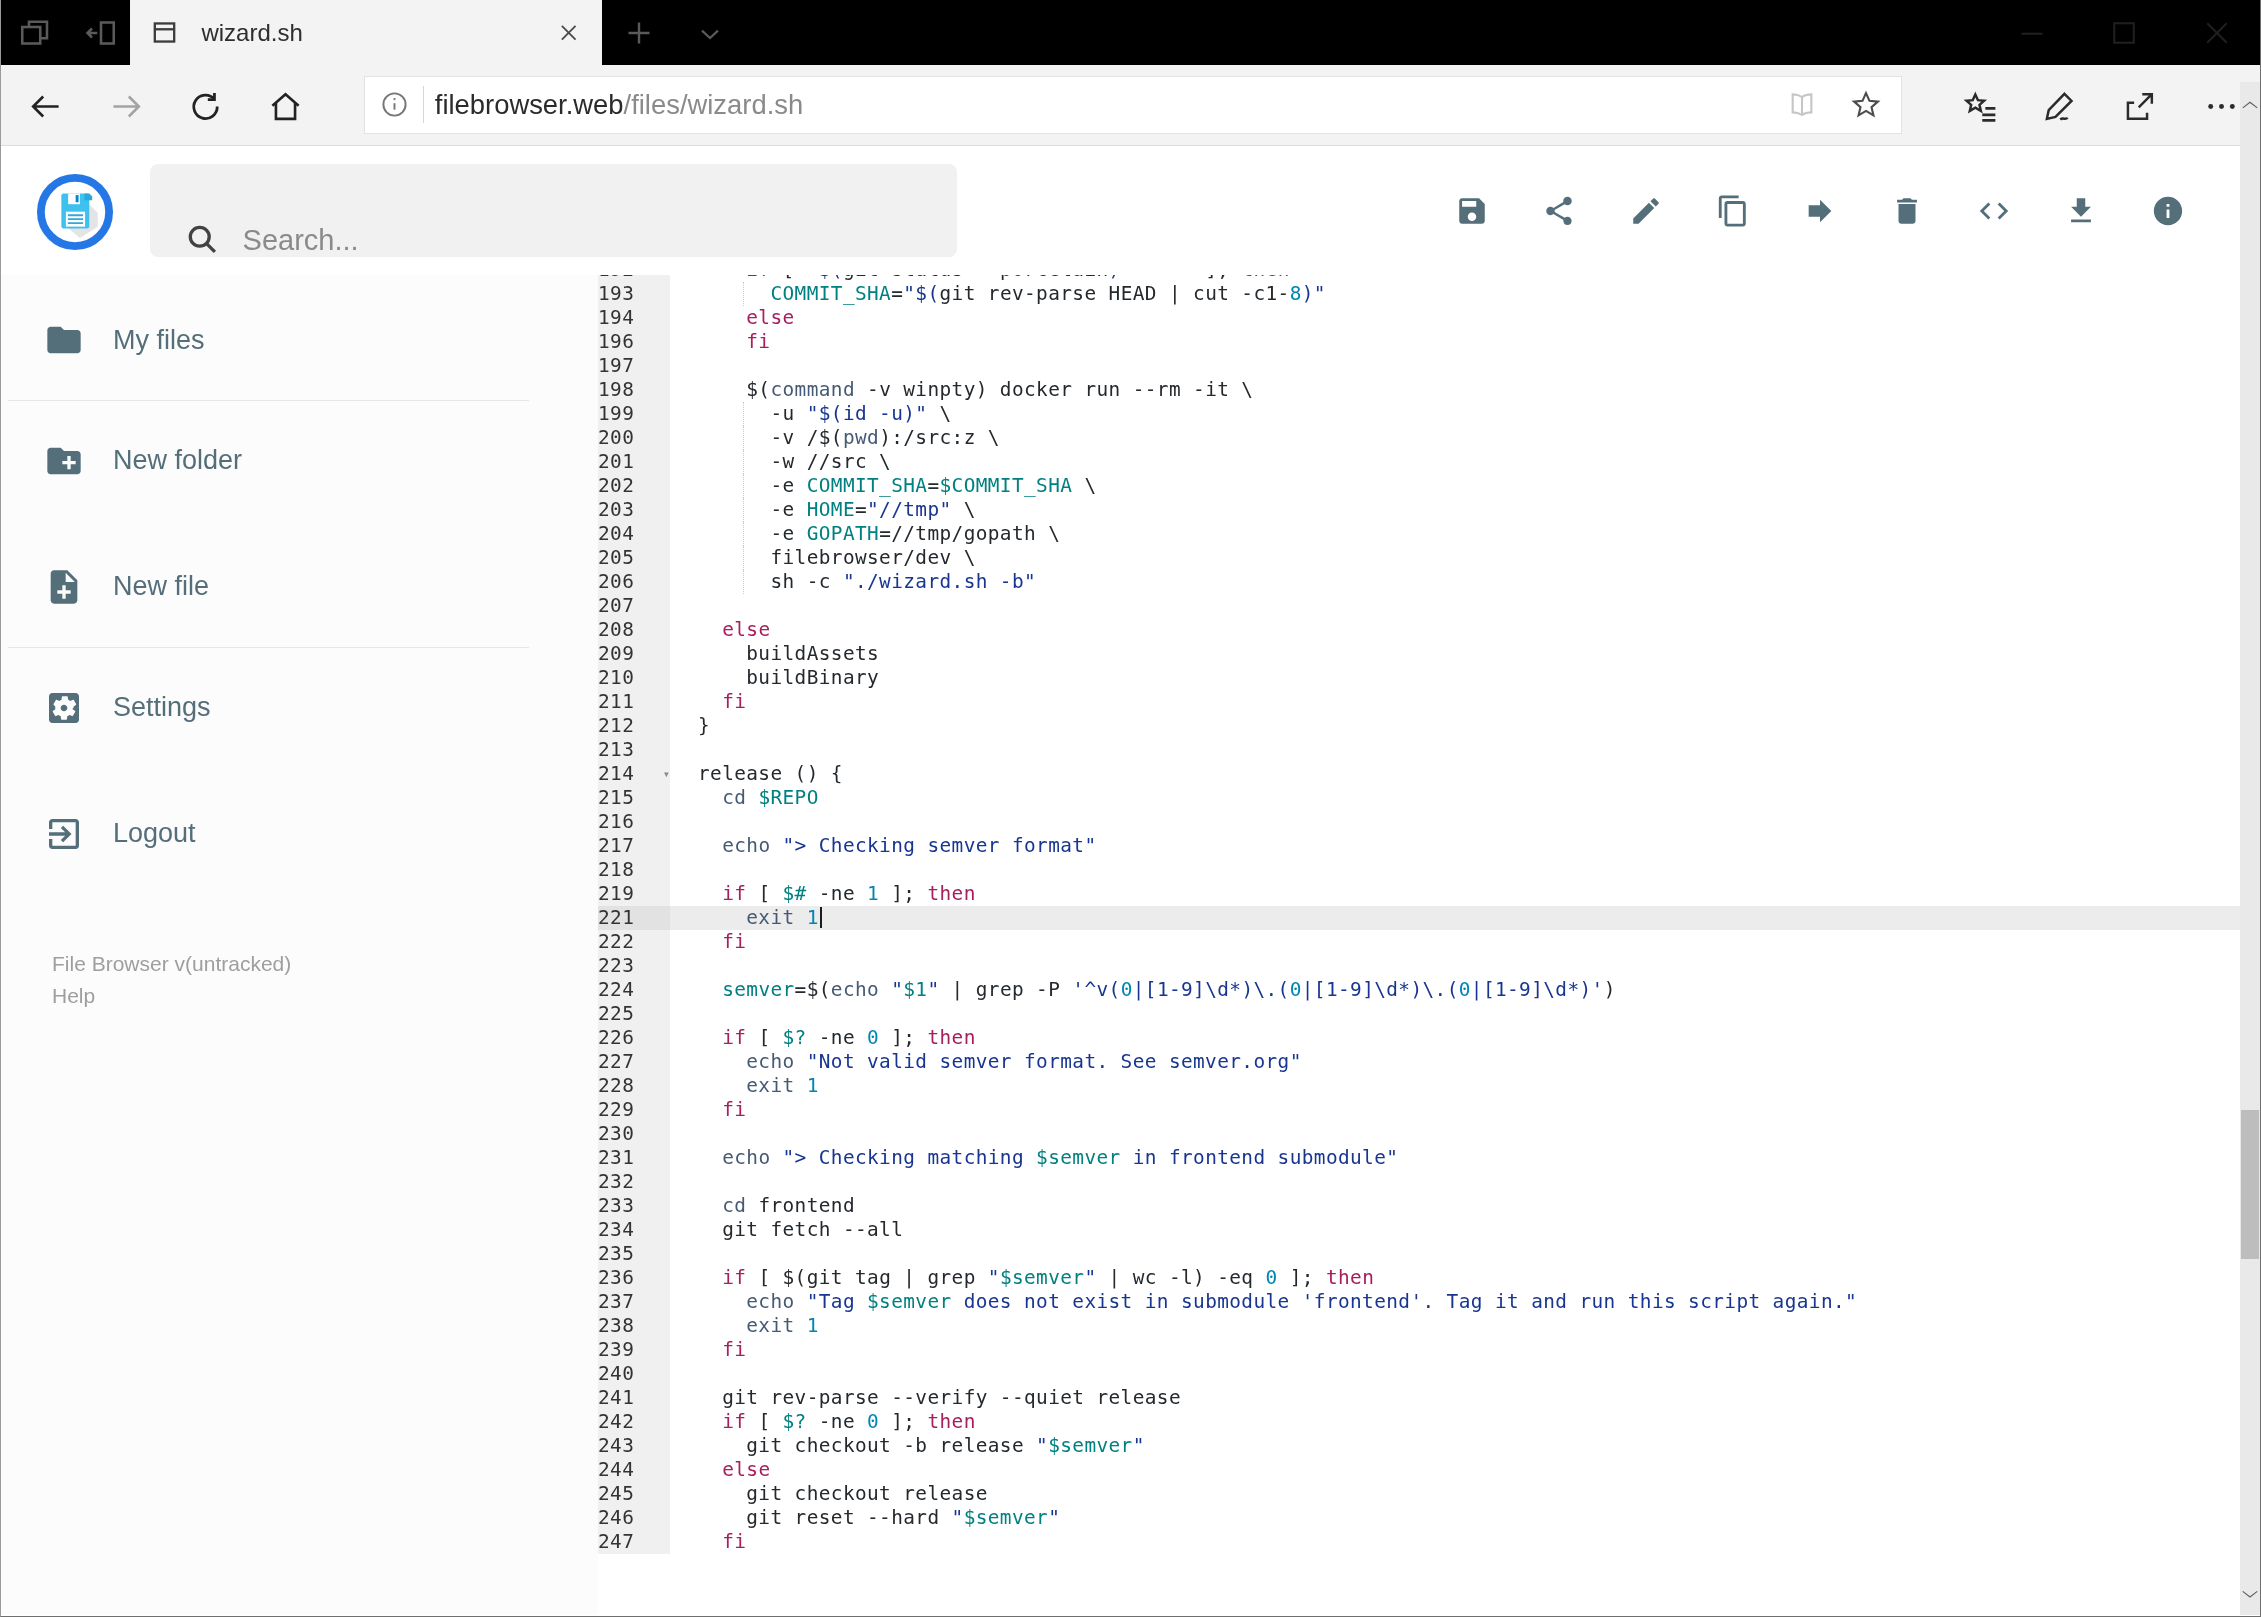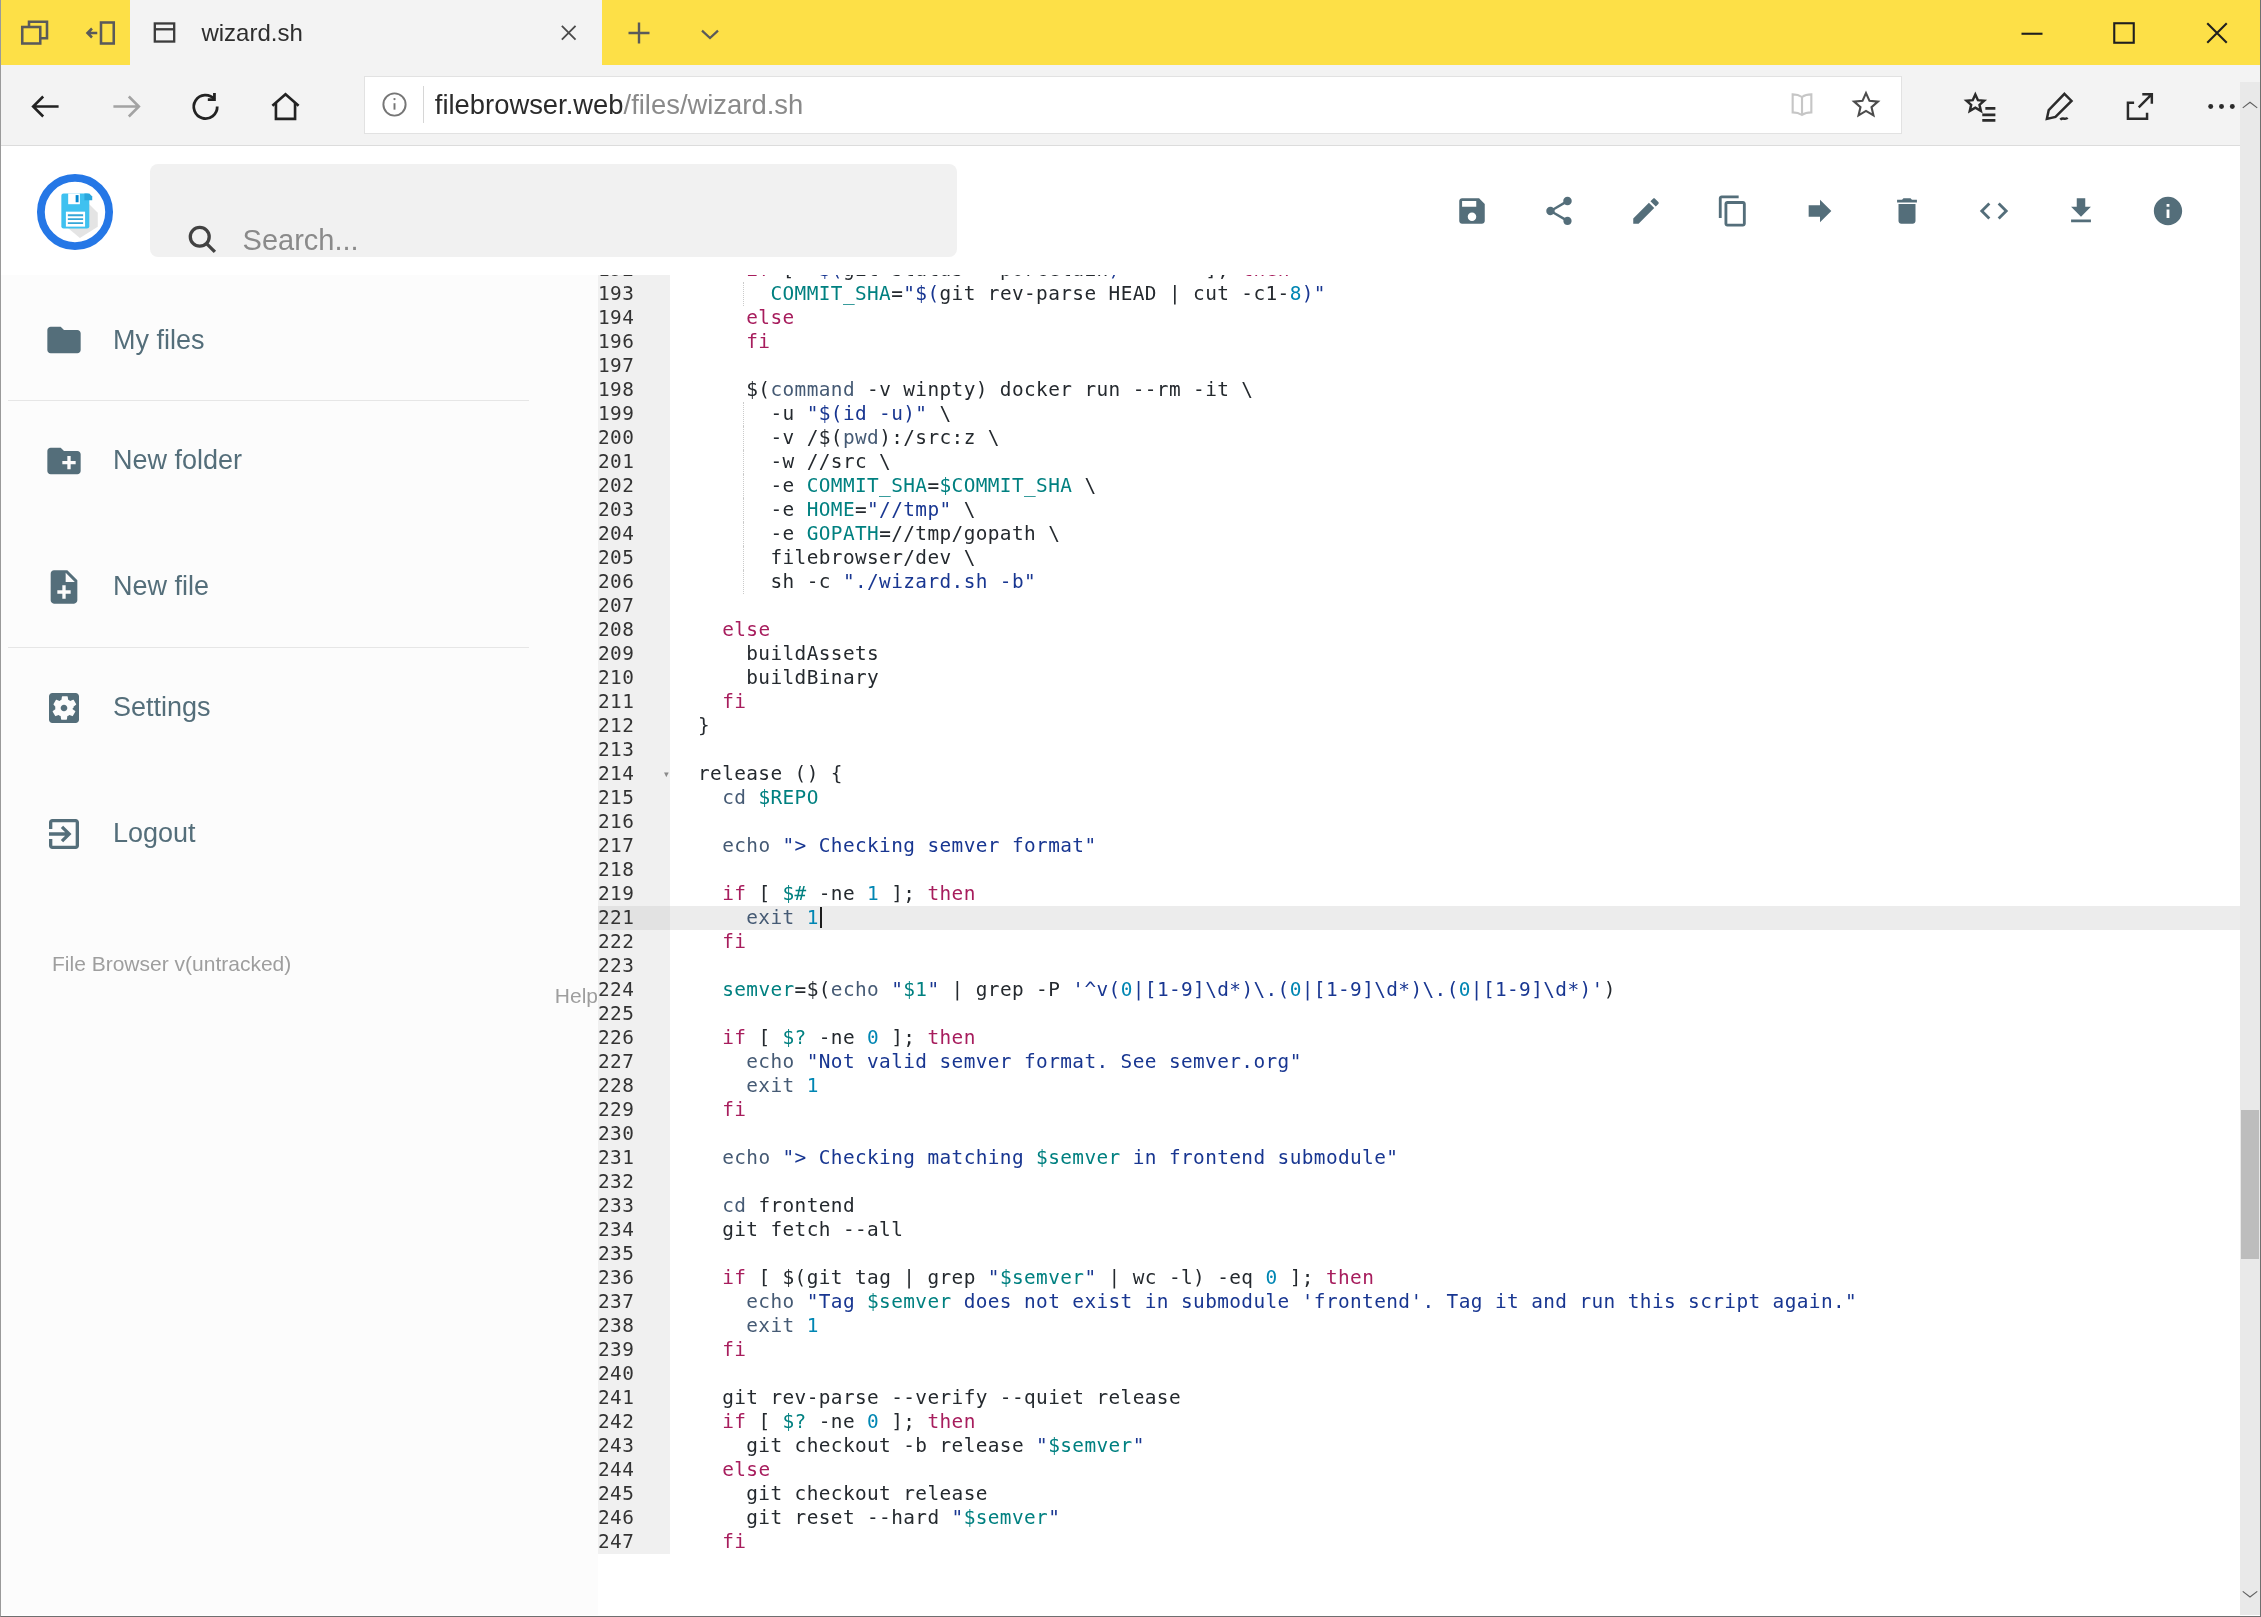--- a/index.html
+++ b/index.html
@@ -5,21 +5,21 @@
   * { margin:0; padding:0; box-sizing:border-box; }
   html,body { width:2261px; height:1617px; overflow:hidden; }
   body {
     font-family:"Liberation Sans", sans-serif;
     background:#ffffff; position:relative;
     border-left:0.8px solid #9a9a9a; border-right:1.6px solid #6f6f6f; border-bottom:1.6px solid #6f6f6f;
   }
   svg { display:block; }
 
   
-  .titlebar { position:absolute; left:0; top:0; width:100%; height:65px; background:#fde047; }
+  .titlebar { position:absolute; left:0; top:0; width:100%; height:65px; background:#000000; }
   .tb-icon { position:absolute; top:14.5px; width:36px; height:36px; cursor:pointer; }
   .tab { position:absolute; left:129px; top:0; width:472px; height:65px; background:#f3f3f3;
          display:flex; align-items:center; padding:0 19.4px; }
   .tab-title { font-size:24px; color:#2e2e2e; margin-left:21px; flex:1; white-space:nowrap; }
   .tab-close { width:27.4px; height:27.4px; }
   .newtab { position:absolute; left:620px; top:14.5px; width:36px; height:36px; }
   .tablist { position:absolute; left:693px; top:18px; width:32px; height:32px; }
   .winbtn { position:absolute; top:14.5px; width:36px; height:36px; }
 
   
@@ -48,21 +48,21 @@
   .header-actions { position:absolute; right:57px; top:0; height:129px; display:flex; align-items:center; gap:53px; }
   .act-btn { width:34px; height:34px; cursor:pointer; }
 
   
   .sidebar { position:absolute; left:0; top:275px; width:597px; height:1340px; background:#fcfcfc; padding-top:32px; }
   .side-item { height:66px; display:flex; align-items:center; padding-left:43px; cursor:pointer; }
   .side-item .lbl { font-size:27px; color:#546e7a; margin-left:29px; }
   .side-item.sp { margin-top:60px; }
   .side-div { height:0.8px; background:#e6e6e6; margin:27px 69px 27px 6.5px; }
   .side-footer { margin:81px 0 0 51px; font-size:21px; color:#9e9e9e; line-height:32px; }
-  .side-footer .helplink { cursor:pointer;text-align:right; }
+  .side-footer .helplink { cursor:pointer; }
 
   
   .editorpane { position:absolute; left:597px; top:275px; width:1644px; height:1340px; overflow:hidden;
                 background:#ffffff; }
   .rows { margin-top:-17px; }
   .row { display:flex; height:24px; font-family:"DejaVu Sans Mono", monospace; font-size:19.4px;
          letter-spacing:0.4px; line-height:24px; }
   .ln { width:72px; background:#f0f0f0; color:#333; text-align:left; padding-right:15.3px;
         flex:none; position:relative; user-select:none; }
   .ln .fold { position:absolute; right:0px; top:0px; font-size:12px; color:#8a8a8a; letter-spacing:0; }

